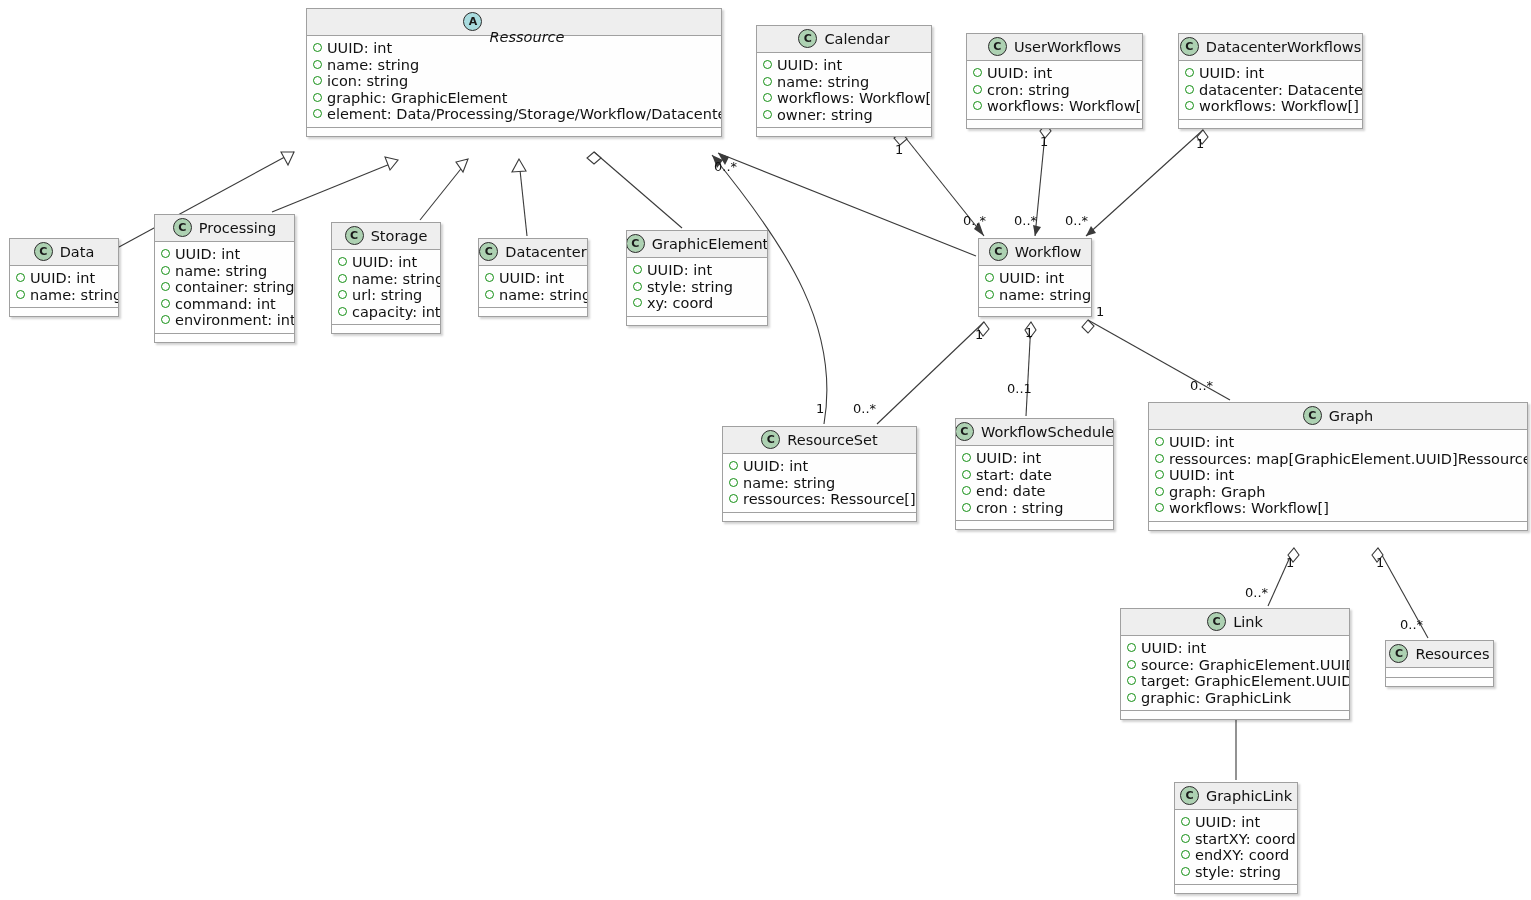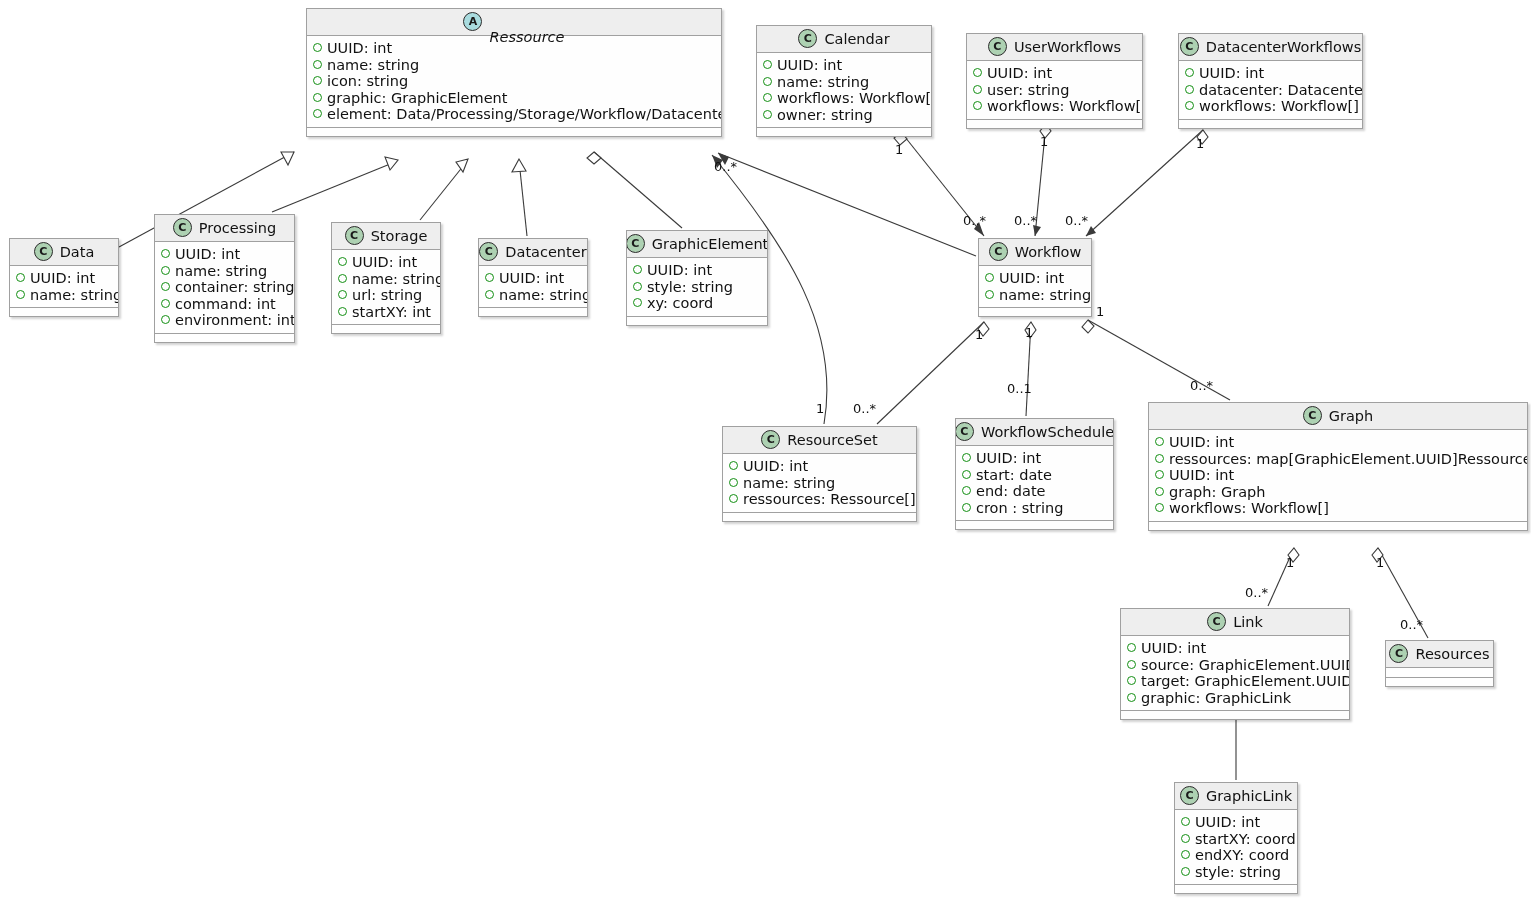--- a/index.html
+++ b/index.html
@@ -252,21 +252,21 @@
           <div class="badge c">C</div>
           <div class="cls-title">UserWorkflows</div>
         </div>
         <div class="cls-attrs">
           <div class="attr">
             <span class="attr-dot"></span>
             <span>UUID: int</span>
           </div>
           <div class="attr">
             <span class="attr-dot"></span>
-            <span>user: string</span>
+            <span>cron: string</span>
           </div>
           <div class="attr">
             <span class="attr-dot"></span>
             <span>workflows: Workflow[]</span>
           </div>
         </div>
         <div class="cls-footer"></div>
       </div>
       <div class="uml-class" style="left: 1178px; top: 33px; width: 185px;">
         <div class="cls-header">
@@ -348,21 +348,21 @@
           <div class="attr">
             <span class="attr-dot"></span>
             <span>name: string</span>
           </div>
           <div class="attr">
             <span class="attr-dot"></span>
             <span>url: string</span>
           </div>
           <div class="attr">
             <span class="attr-dot"></span>
-            <span>startXY: int</span>
+            <span>capacity: int</span>
           </div>
         </div>
         <div class="cls-footer"></div>
       </div>
       <div class="uml-class" style="left: 478px; top: 238px; width: 110px;">
         <div class="cls-header">
           <div class="badge c">C</div>
           <div class="cls-title">Datacenter</div>
         </div>
         <div class="cls-attrs">

